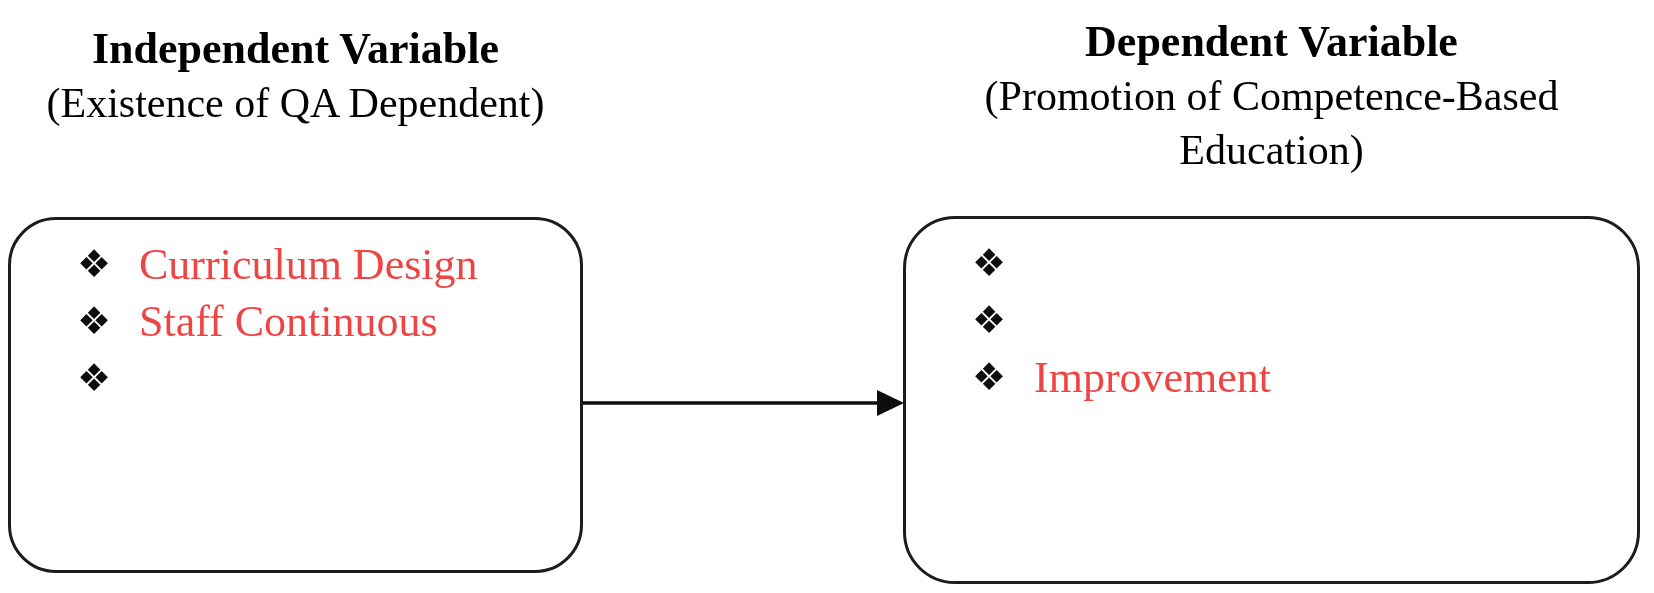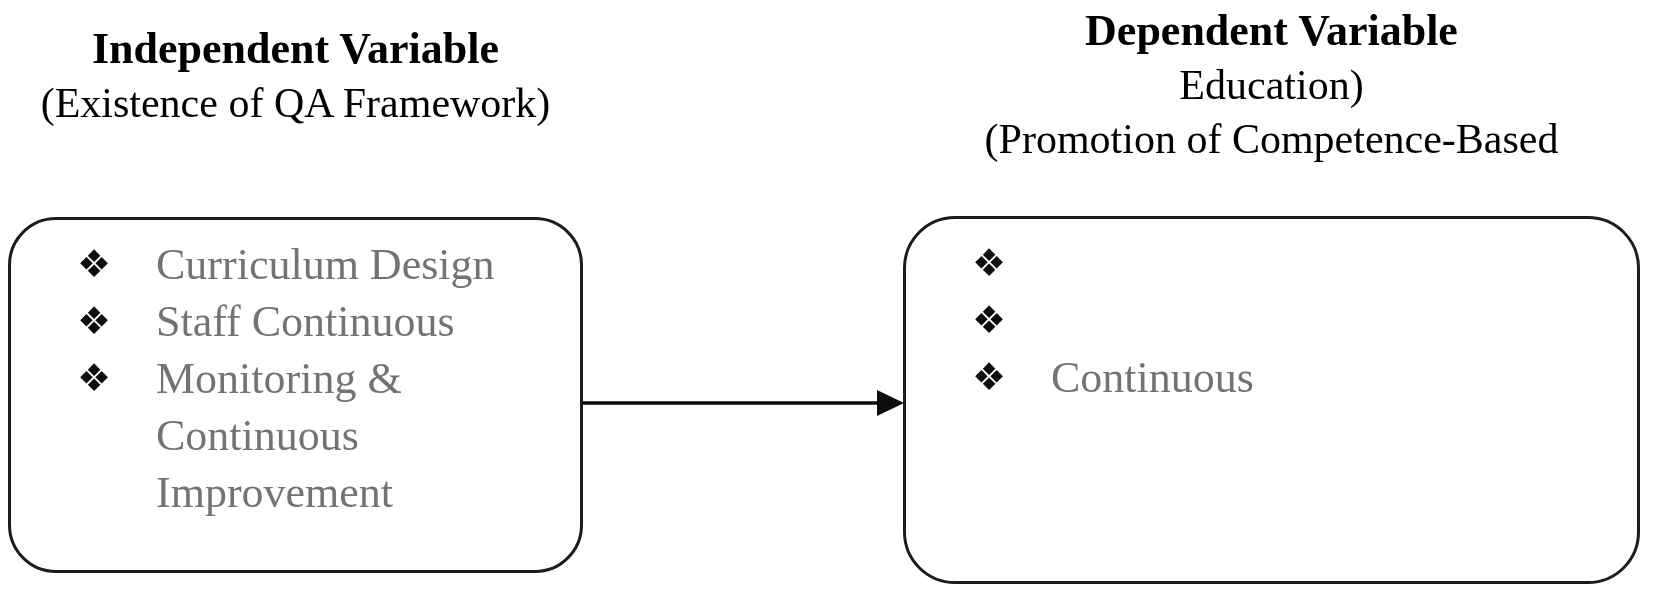--- a/index.html
+++ b/index.html
@@ -28,21 +28,21 @@
     font-size: 44px;
     font-weight: bold;
     display: block;
   }
   .col-header .subtitle-line {
     font-size: 42px;
     font-weight: normal;
     display: block;
   }
   .header-left  { left: 0px;   top: 22px; width: 591px; }
-  .header-right { left: 903px; top: 4px;  width: 737px; }
+  .header-right { left: 903px; top: 15px;  width: 737px; }
 
   
   .var-box {
     position: absolute;
     box-sizing: border-box;
     border: 3px solid #1c1c1c;
     background: #ffffff;
   }
   .box-left {
     left: 8px;  top: 217px;
@@ -69,87 +69,81 @@
     flex: 0 0 62px;
     width: 62px;
     font-family: "DejaVu Sans", sans-serif;
     font-size: 38px;
     line-height: 57px;
     color: #0d0d0d;
   }
   .item-text {
     font-size: 44px;
     line-height: 57px;
-    color: #737373;
-    margin-left: 17px;
+    color: #ef4444;
   }
   .item-text .line { display: block; }
 
   
   .flow-arrow {
     position: absolute;
     left: 583px;
     top: 386px;
     width: 322px;
     height: 34px;
   }
 </style>
 </head>
 <body>
 
 <div class="canvas">
 
   <div class="col-header header-left">
     <span class="title">Independent Variable</span>
-    <span class="subtitle-line">(Existence of QA Framework)</span>
+    <span class="subtitle-line">(Existence of QA Dependent)</span>
   </div>
 
   <div class="col-header header-right">
     <span class="title">Dependent Variable</span>
+    <span class="subtitle-line">(Promotion of Competence-Based</span>
     <span class="subtitle-line">Education)</span>
-    <span class="subtitle-line">(Promotion of Competence-Based</span>
   </div>
 
   <div class="var-box box-left">
     <ul class="box-list">
       <li class="list-item">
         <span class="bullet">❖</span>
         <span class="item-text">
           <span class="line">Curriculum Design</span>
         </span>
       </li>
       <li class="list-item">
         <span class="bullet">❖</span>
         <span class="item-text">
           <span class="line">Staff Continuous</span>
         </span>
       </li>
       <li class="list-item">
         <span class="bullet">❖</span>
-        <span class="item-text">
-          <span class="line">Monitoring &amp;</span>
-          <span class="line">Continuous</span>
-          <span class="line">Improvement</span>
-        </span>
       </li>
     </ul>
   </div>
 
   <div class="var-box box-right">
     <ul class="box-list">
       <li class="list-item">
         <span class="bullet">❖</span>
       </li>
       <li class="list-item">
         <span class="bullet">❖</span>
       </li>
       <li class="list-item">
         <span class="bullet">❖</span>
         <span class="item-text">
-          <span class="line">Continuous</span>
+          <span class="line">Improvement</span>
         </span>
       </li>
     </ul>
   </div>
 
   <svg class="flow-arrow" viewBox="0 0 322 34" xmlns="http://www.w3.org/2000/svg" aria-hidden="true">
     <line x1="0" y1="17" x2="298" y2="17" stroke-width="3.5" stroke="#0d0d0d"></line>
     <polygon points="294,4 321,17 294,30" fill="#0d0d0d"></polygon>
   </svg>
 

